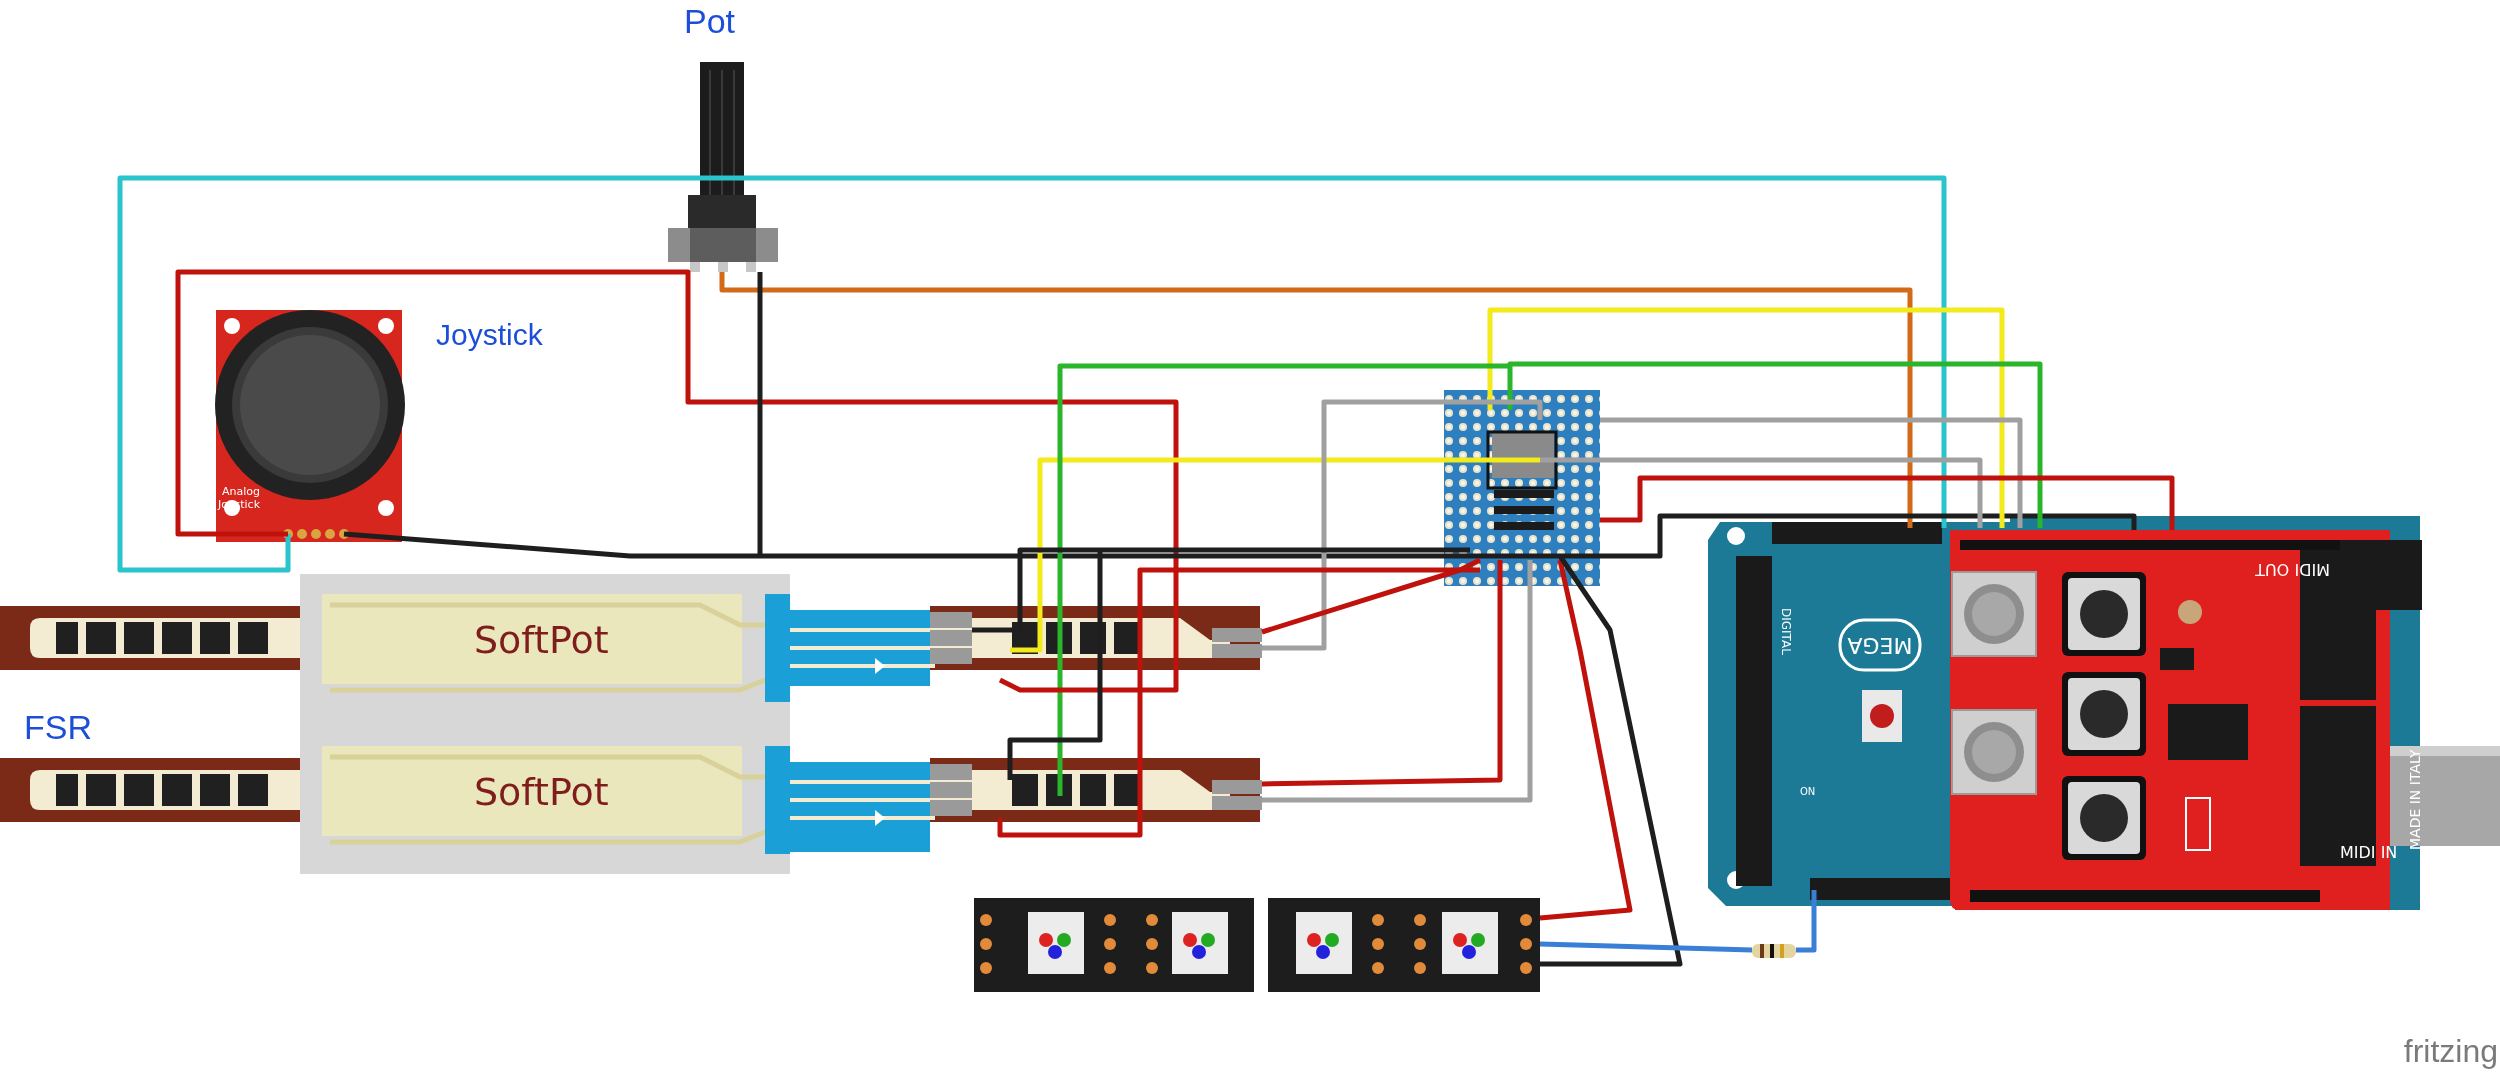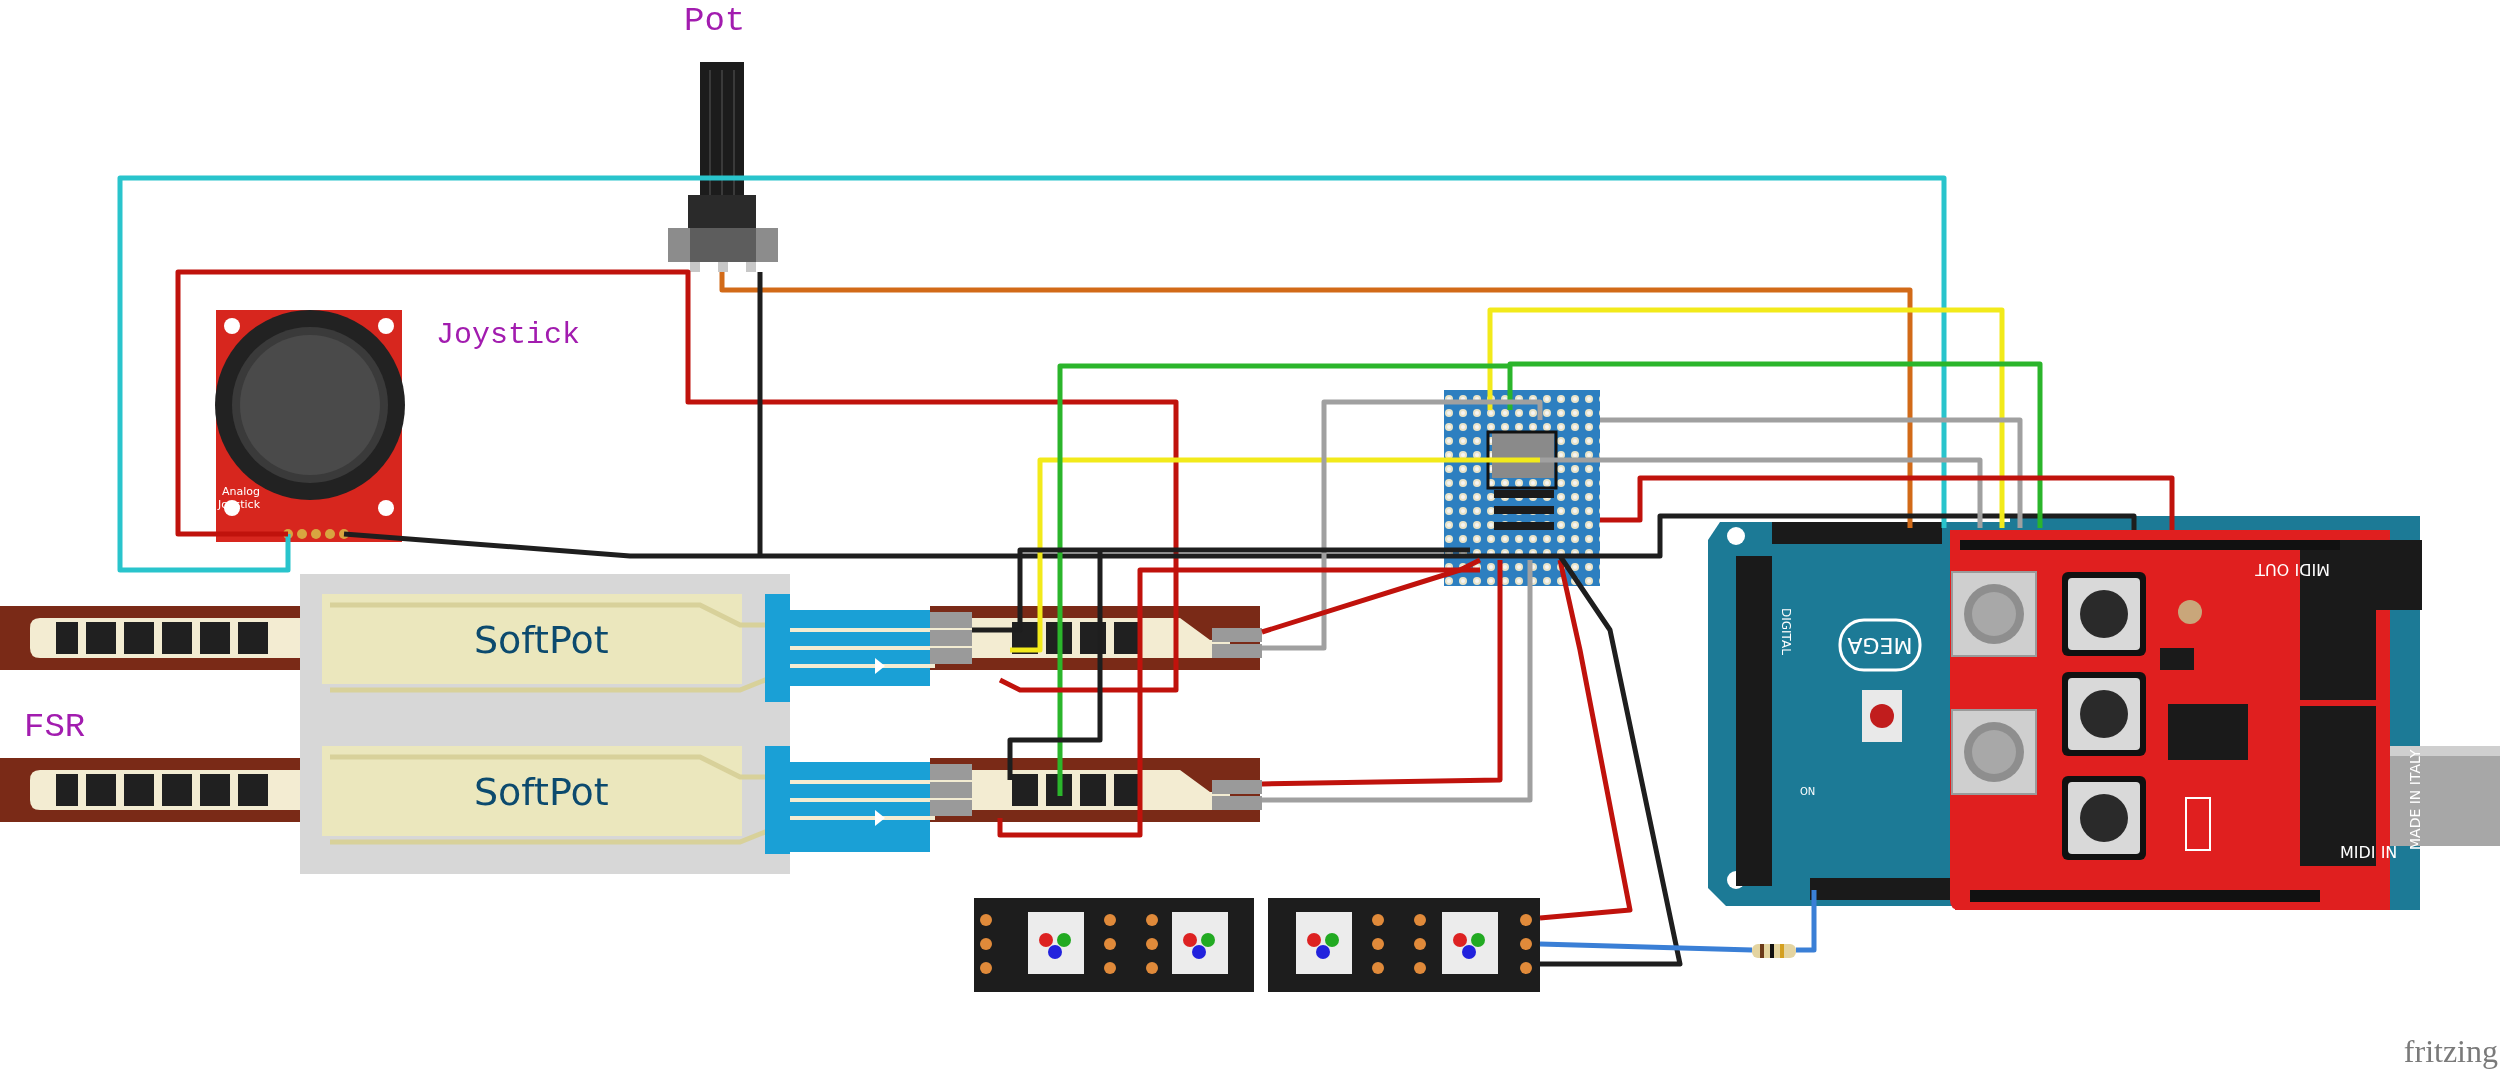--- a/index.html
+++ b/index.html
@@ -1,20 +1,20 @@
 <!DOCTYPE html>
 <html><head>
 <meta charset="utf-8">
 <style>
   html,body{margin:0;padding:0;background:#ffffff;}
   body{width:2500px;height:1074px;position:relative;overflow:hidden;font-family:"DejaVu Sans",sans-serif;}
   #canvas{position:absolute;left:0;top:0;}
-  .lbl{position:absolute;font-family:Liberation Mono, monospace;color:#a21caf;font-size:34px;white-space:nowrap;}
-  .softpot-label{position:absolute;font-family:"DejaVu Sans",sans-serif;color:#0c4a6e;font-size:38px;white-space:nowrap;}
-  .fritz{position:absolute;right:2px;bottom:4px;font-family:Liberation Serif, serif;color:#7a7a7a;font-size:32px;}
+  .lbl{position:absolute;font-family:Liberation Sans, sans-serif;color:#1d4ed8;font-size:34px;white-space:nowrap;}
+  .softpot-label{position:absolute;font-family:"DejaVu Sans",sans-serif;color:#7f1d1d;font-size:38px;white-space:nowrap;}
+  .fritz{position:absolute;right:2px;bottom:4px;font-family:Liberation Sans, sans-serif;color:#7a7a7a;font-size:32px;}
   .rtxt{font-family:"DejaVu Sans",sans-serif;fill:#ffffff;}
 </style>
 </head>
 <body>
 
 <svg id="canvas" width="2500" height="1074" viewBox="0 0 2500 1074" xmlns="http://www.w3.org/2000/svg">
   <defs>
     <pattern id="holes" x="0" y="0" width="14" height="14" patternUnits="userSpaceOnUse">
       <rect width="14" height="14" fill="#2d7fc0"></rect>
       <circle cx="7" cy="7" r="4" fill="#e9e4c8"></circle>

